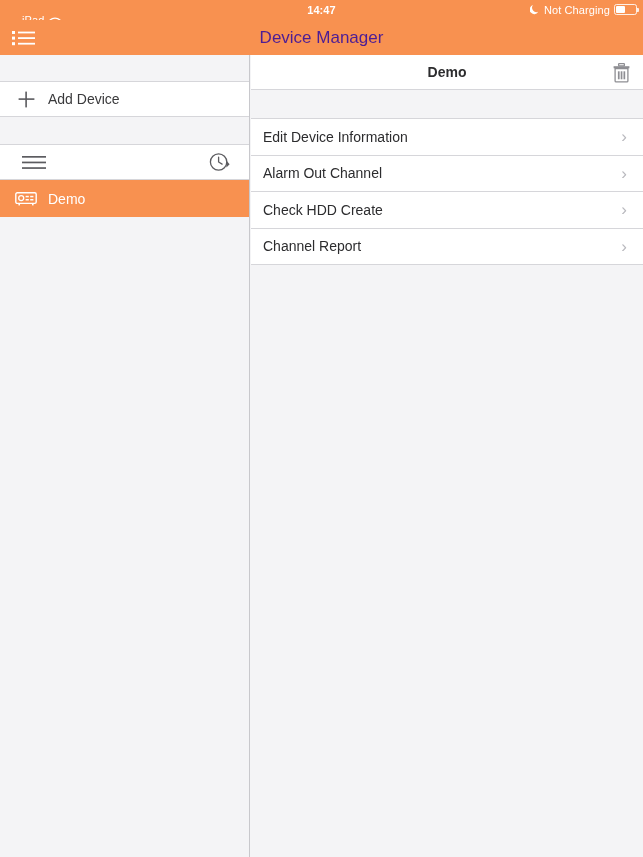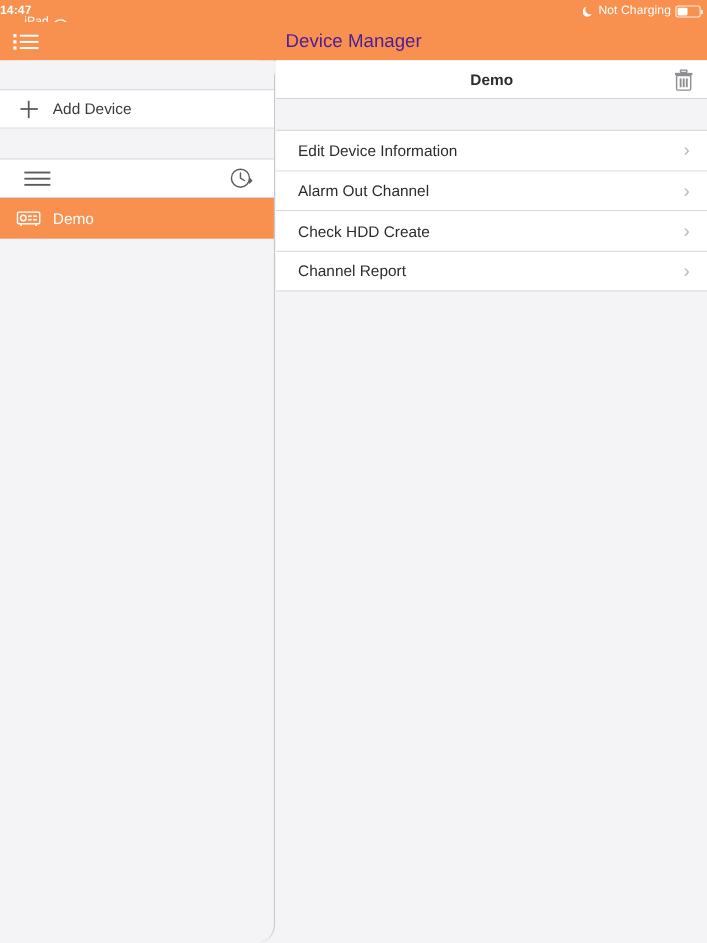--- a/index.html
+++ b/index.html
@@ -12,22 +12,22 @@
   #app { position: relative; width: 643px; height: 857px; background: #f4f4f6; }
 
   
   .statusbar {
     position: absolute; top: 0; left: 0; width: 643px; height: 20px;
     background: #f89150; color: #ffffff;
     display: flex; align-items: center;
     font-size: 11px; letter-spacing: .1px;
   }
   .sb-left { position: absolute; left: 22px; display: flex; align-items: flex-end; gap: 5px; margin-top: 20px; }
-  .sb-center { position: absolute; left: 0; width: 643px; text-align: left; font-weight: bold; font-size: 11px; }
-  .sb-right { position: absolute; right: 6px; display: flex; align-items: flex-end; gap: 4px; }
+  .sb-center { position: absolute; left: 0; width: 643px; text-align: center; font-weight: bold; font-size: 11px; }
+  .sb-right { position: absolute; right: 6px; display: flex; align-items: flex-start; gap: 4px; }
   .wifi-icon { display: inline-block; width: 12px; height: 10px; position: relative; top: 1px; }
   .moon-icon { display: inline-block; width: 10px; height: 11px; }
   .batt { width: 23px; height: 11px; border: 1.2px solid rgba(255,255,255,.85); border-radius: 2.5px; position: relative; }
   .batt::after { content:""; position:absolute; right:-3.4px; top:3px; width:2px; height:4px; background:rgba(255,255,255,.85); border-radius:0 1px 1px 0; }
   .batt .fill { position:absolute; left:1px; top:1px; bottom:1px; width:9px; background:#ffffff; border-radius:1px; }
 
   
   .navbar {
     position: absolute; top: 20px; left: 0; width: 643px; height: 35px;
     background: #f89150; color: #fff;
@@ -35,21 +35,21 @@
   .nav-title {
     position:absolute; left:0; top:0; width:643px; height:35px;
     display:flex; align-items:center; justify-content:center;
     font-size: 17px; color:#4c1d95; font-weight: 400;
   }
   .nav-list-btn { position:absolute; left: 12px; top: 9px; width: 26px; height: 18px; cursor:pointer; }
 
   
   .sidebar {
     position:absolute; top:55px; left:0; width:250px; height:802px;
-    background:#f4f4f6; border-right:1px solid #c8c8cc;border-radius:16px;
+    background:#f4f4f6; border-right:1px solid #c8c8cc;
   }
   .detail {
     position:absolute; top:55px; left:251px; width:392px; height:802px;
     background:#f4f4f6;
   }
 
   
   .sb-gap { height: 26px; background:#f4f4f6; }
   .sb-gap.tall { height: 27px; }
   .sb-row {
@@ -81,21 +81,21 @@
   }
   .dt-header .title { font-size:14px; color:#2c2c2e; font-weight:700; }
   .dt-trash { position:absolute; right:12px; top:8px; cursor:pointer; }
 
   .dt-gap { height: 29px; background:#f4f4f6; border-bottom:1px solid #d6d6da; }
 
   .dt-row {
     height: 36.5px; background:#ffffff;
     border-bottom:1px solid #d6d6da;
     display:flex; align-items:center; justify-content:space-between;
-    padding: 0 16px 0 20px; cursor:pointer;
+    padding: 0 16px 0 12px; cursor:pointer;
   }
   .dt-row .lbl { font-size:14px; color:#2c2c2e; }
   .chev { color:#b9b9be; font-size:17px; line-height:1; font-weight:300; }
   .dt-rest { background:#f4f4f6; flex:1; }
 </style>
 </head>
 <body>
 
 <div id="app">
 

